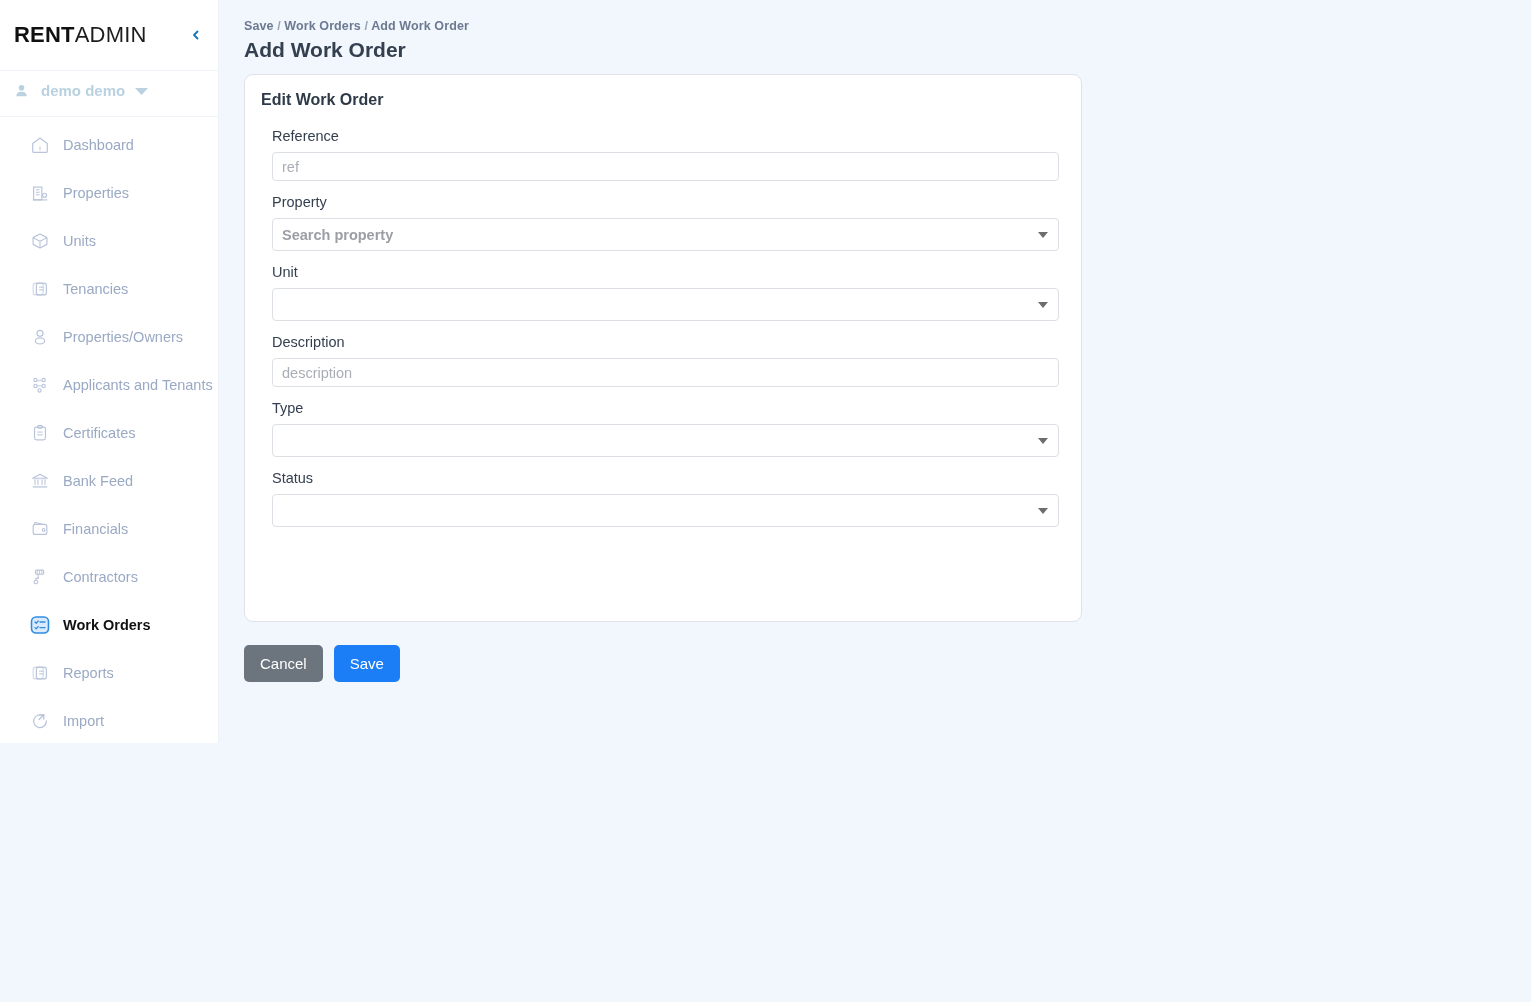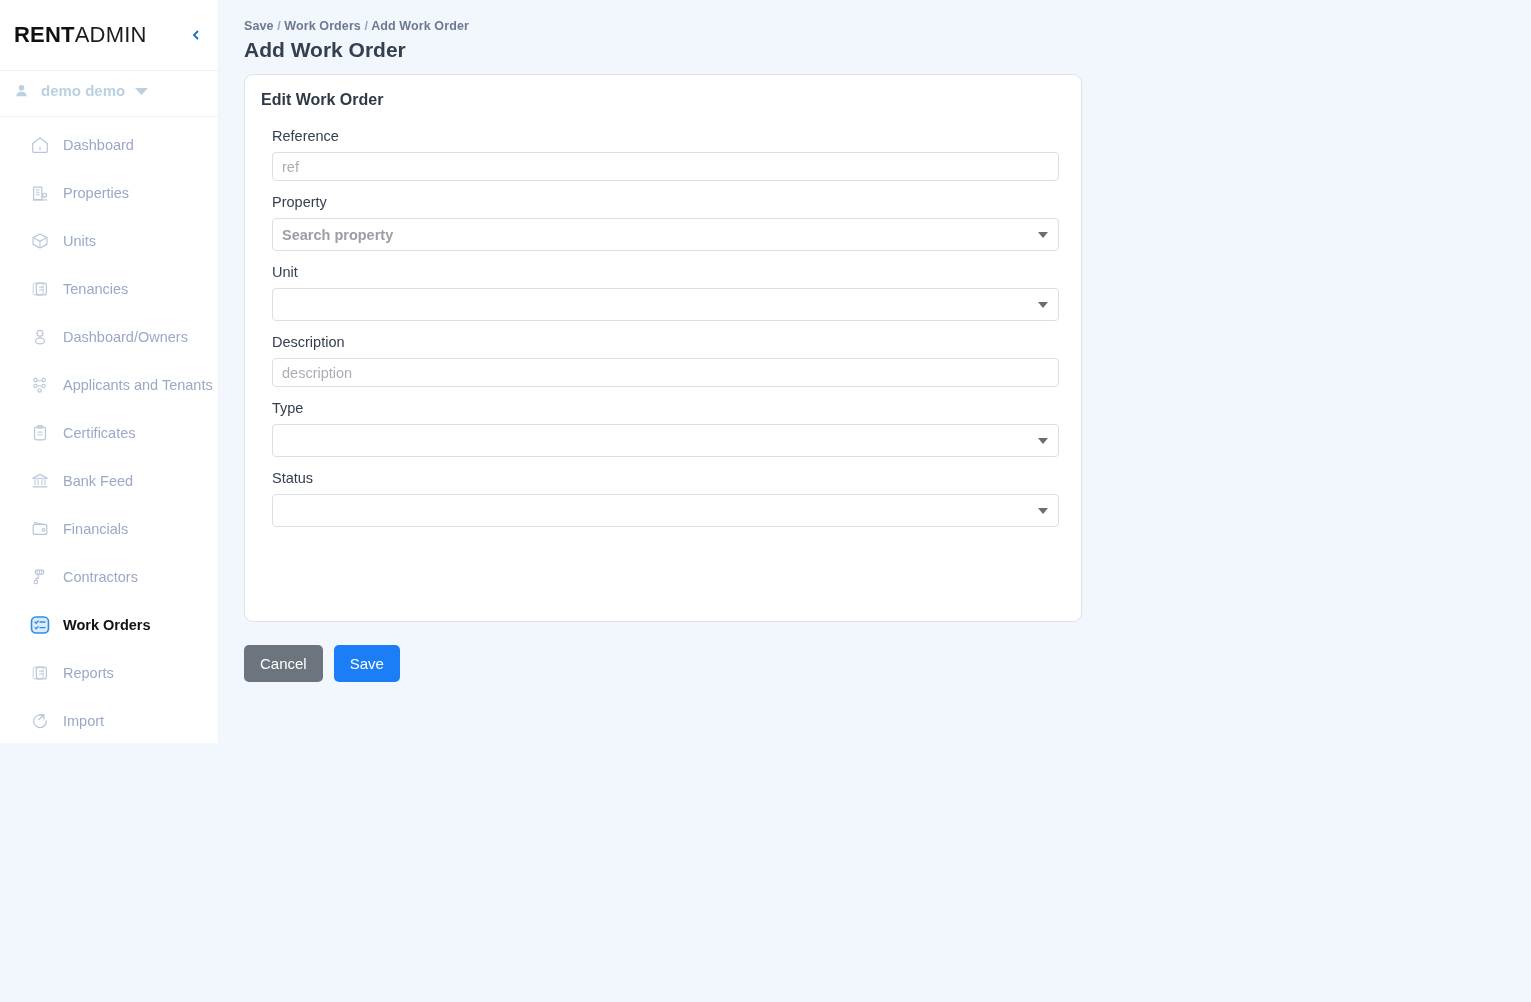--- a/index.html
+++ b/index.html
@@ -208,21 +208,21 @@
       <span>Tenancies</span>
     </div>
 
     <div class="nav-item">
       <span class="ico">
         <svg width="20" height="20" viewBox="0 0 22 22" aria-hidden="true">
           <circle cx="11" cy="7" r="3.3" fill="none" stroke="#b9c4da" stroke-width="1.3"></circle>
           <ellipse cx="11" cy="15.3" rx="5" ry="3.3" fill="none" stroke="#b9c4da" stroke-width="1.3"></ellipse>
         </svg>
       </span>
-      <span>Dashboard/Owners</span>
+      <span>Properties/Owners</span>
     </div>
 
     <div class="nav-item">
       <span class="ico">
         <svg width="20" height="20" viewBox="0 0 22 22" aria-hidden="true">
           <circle cx="6" cy="5.5" r="1.8" fill="none" stroke="#b9c4da" stroke-width="1.2"></circle>
           <circle cx="15" cy="5.5" r="1.8" fill="none" stroke="#b9c4da" stroke-width="1.2"></circle>
           <circle cx="6" cy="12" r="1.8" fill="none" stroke="#b9c4da" stroke-width="1.2"></circle>
           <circle cx="15" cy="12" r="1.8" fill="none" stroke="#b9c4da" stroke-width="1.2"></circle>
           <circle cx="10.5" cy="17" r="1.8" fill="none" stroke="#b9c4da" stroke-width="1.2"></circle>

